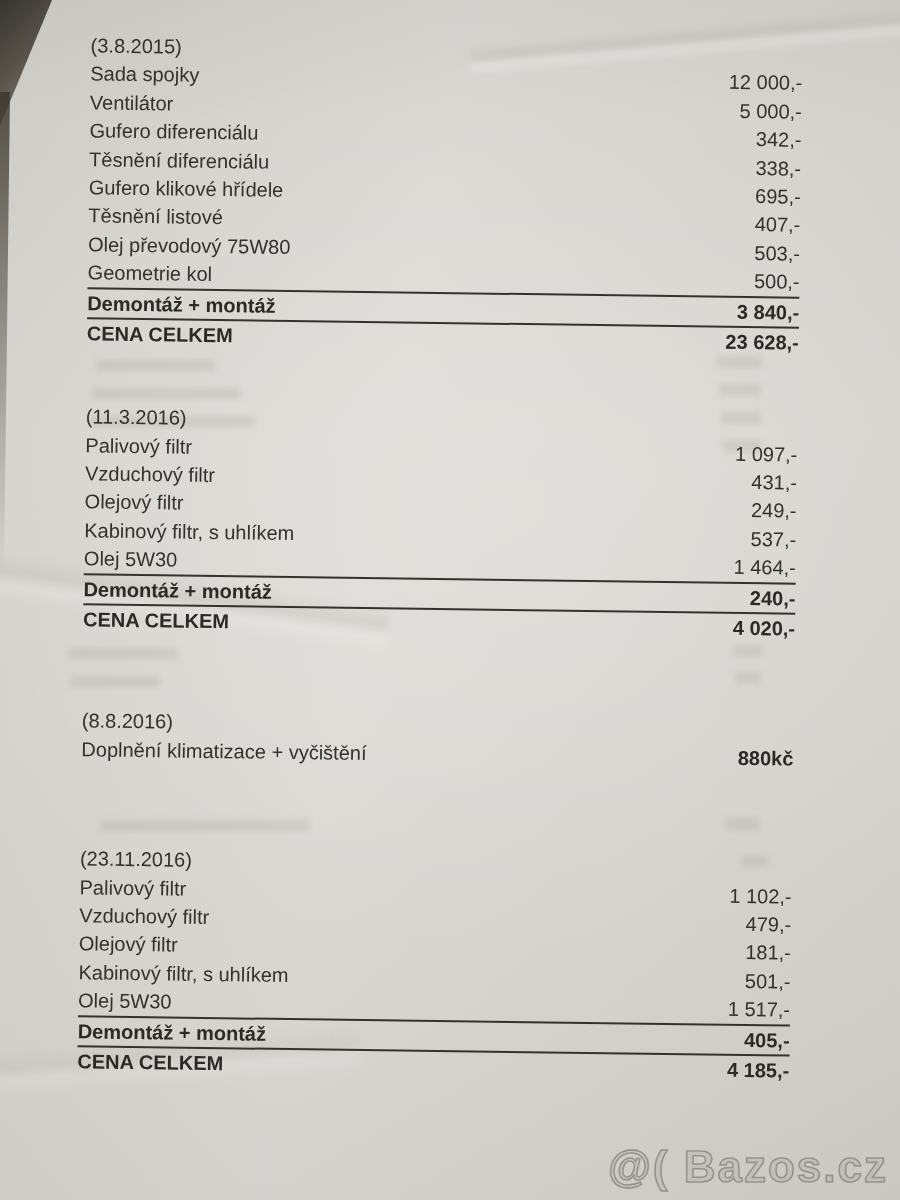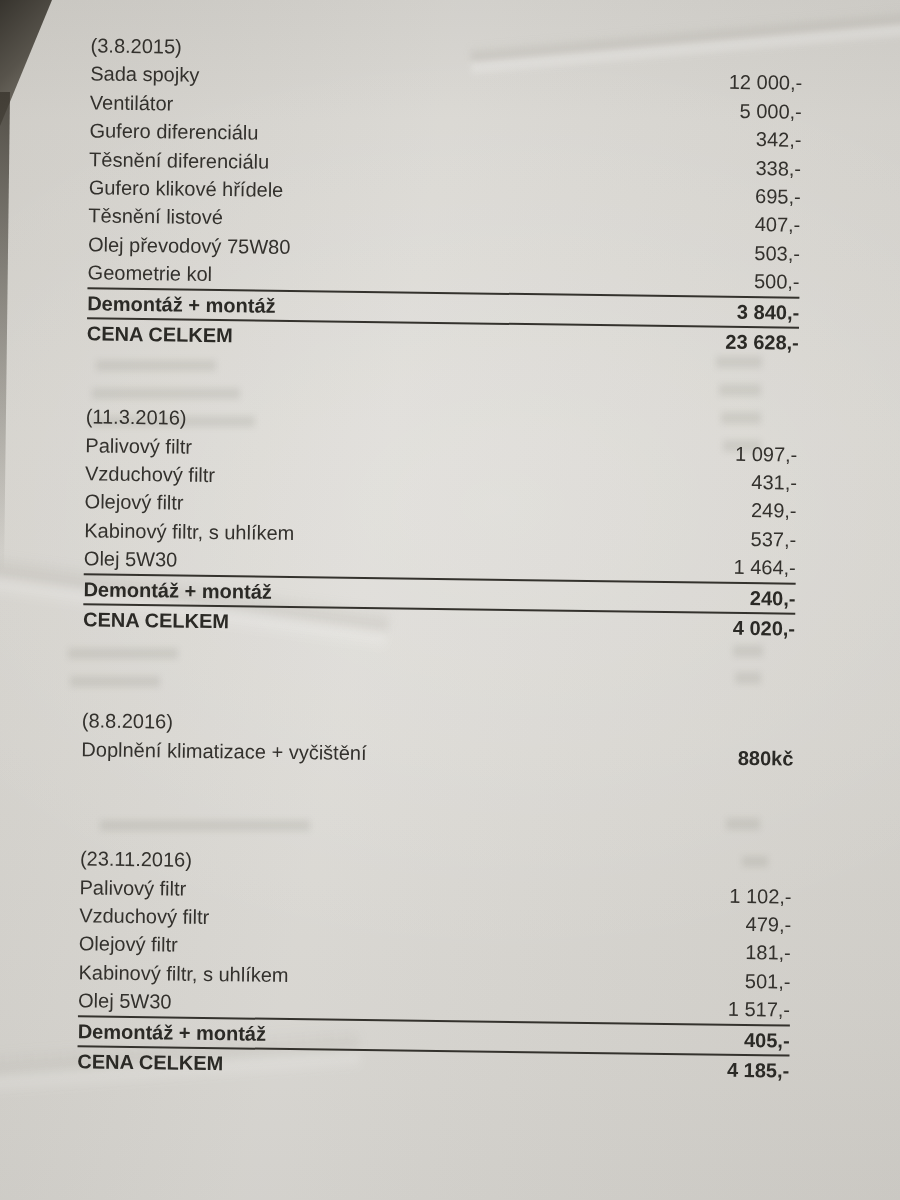--- a/index.html
+++ b/index.html
@@ -214,14 +214,15 @@
         <span>405,-</span>
       </div>
       <div class="line row b">
         <span>CENA CELKEM</span>
         <span>4 185,-</span>
       </div>
     </div>
 
   </div>
 
+  <div class="watermark">@( Bazos.cz</div>
 
 </div>
 
 </body></html>

